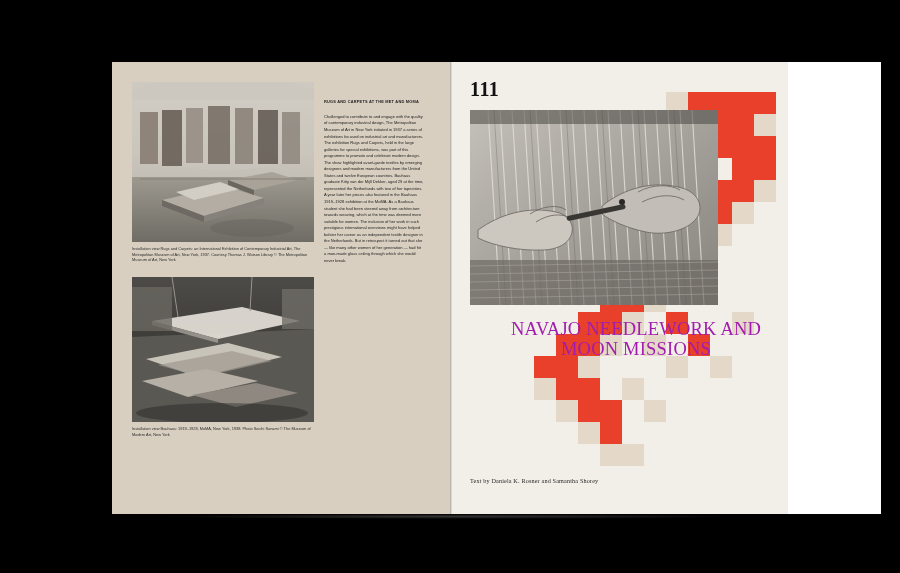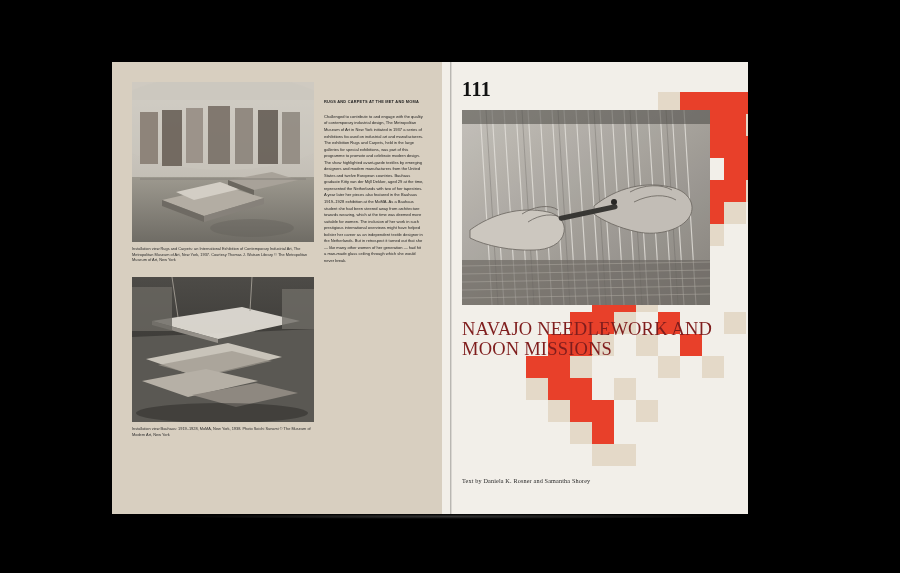--- a/index.html
+++ b/index.html
@@ -11,21 +11,21 @@
     width: 900px;
     height: 573px;
     overflow: hidden;
     font-family: "Liberation Sans", sans-serif;
   }
 
   #spread {
     position: absolute;
     left: 112px;
     top: 62px;
-    width: 636px;
+    width: 769px;
     height: 452px;
     background: #ffffff;
     box-shadow: 0 0 24px rgba(0,0,0,0.6);
     display: flex;
   }
 
   
   .page-left {
     position: relative;
     width: 338px;
@@ -116,29 +116,30 @@
     top: 48px;
     width: 248px;
     height: 195px;
     background: #9a9793;
     overflow: hidden;
     z-index: 3;
   }
 
   .headline {
     position: absolute;
-    left: 20px;
+    left: 36px;
     top: 258px;
     width: 300px;
     z-index: 5;
     font-family: "Liberation Serif", serif;
     font-size: 18.5px;
     line-height: 1.08;
     letter-spacing: 0.2px;
-    color: #7f1d1d;
+    color: #a21caf;
+    text-align: center;
   }
   .deck {
     position: absolute;
     left: 20px;
     top: 302px;
     width: 300px;
     z-index: 5;
     font-family: "Liberation Serif", serif;
     font-size: 15.2px;
     line-height: 1.32;

